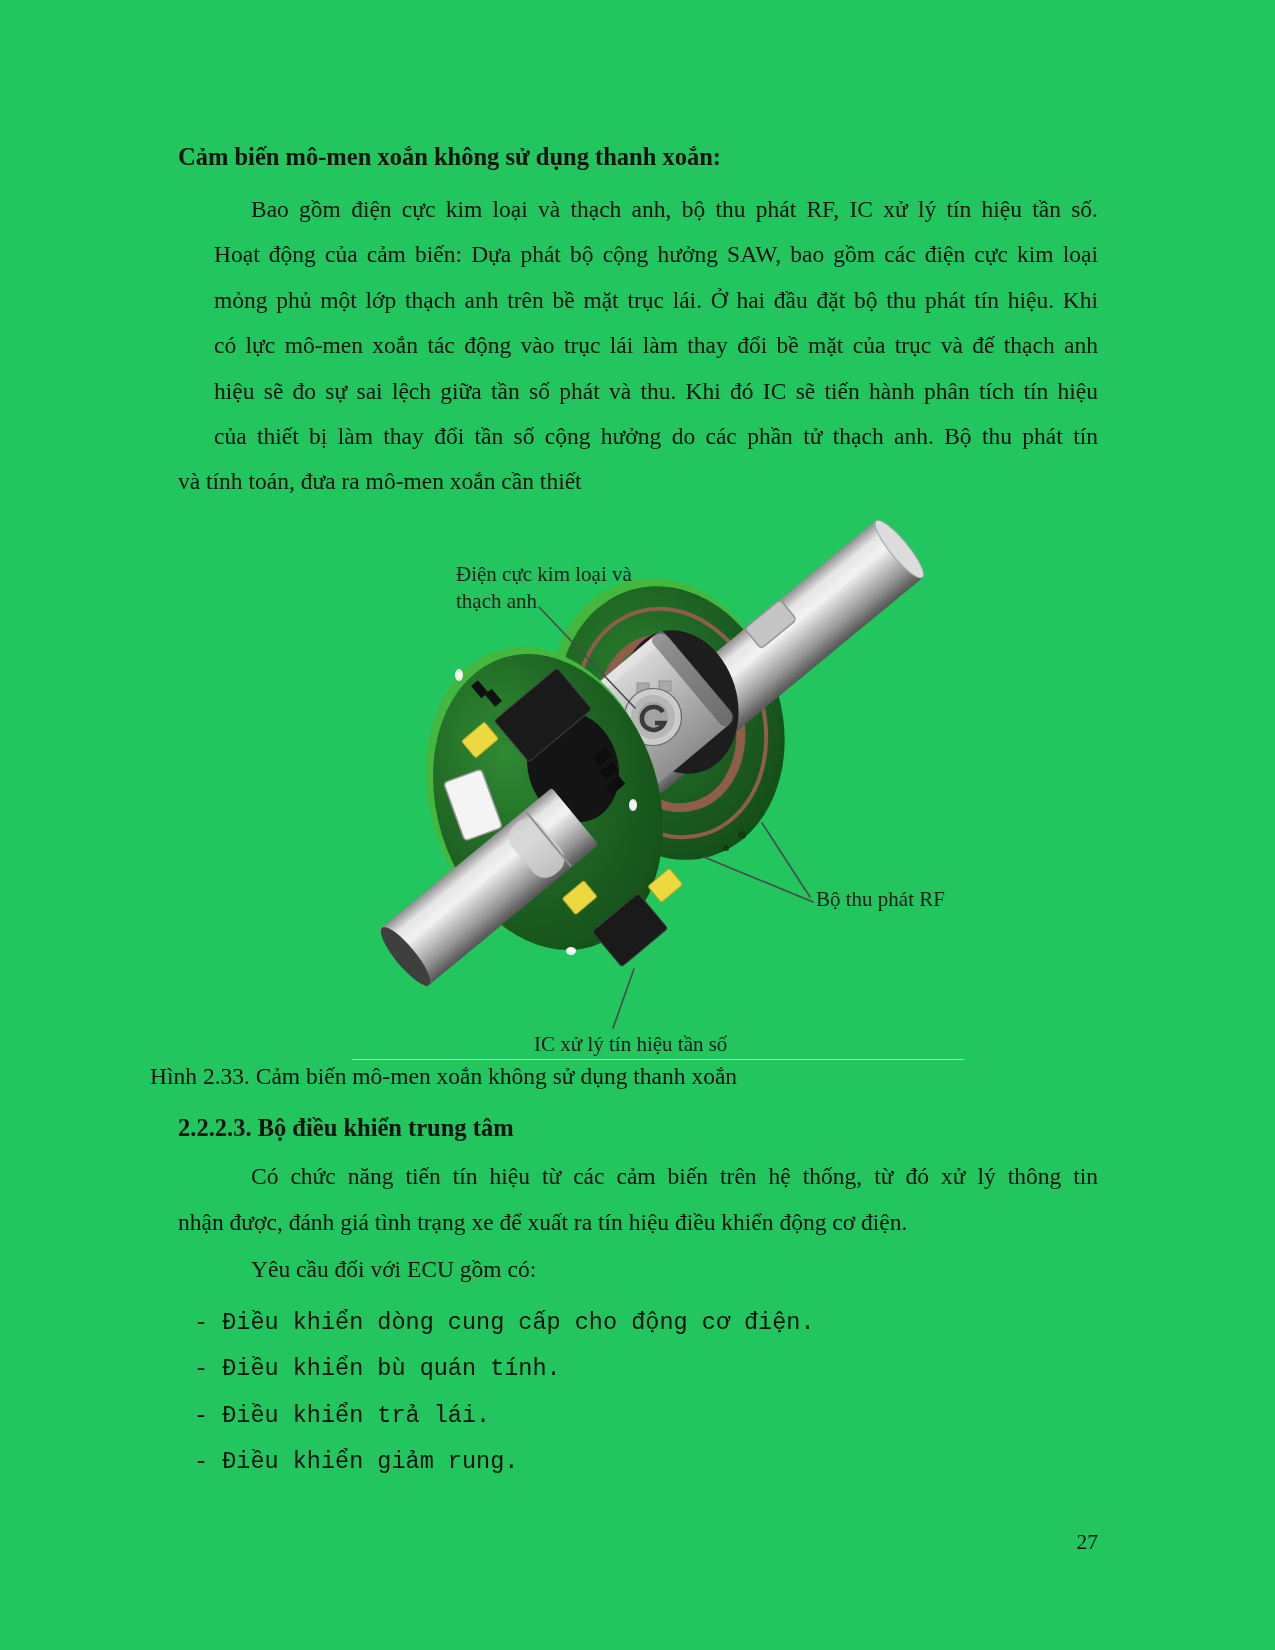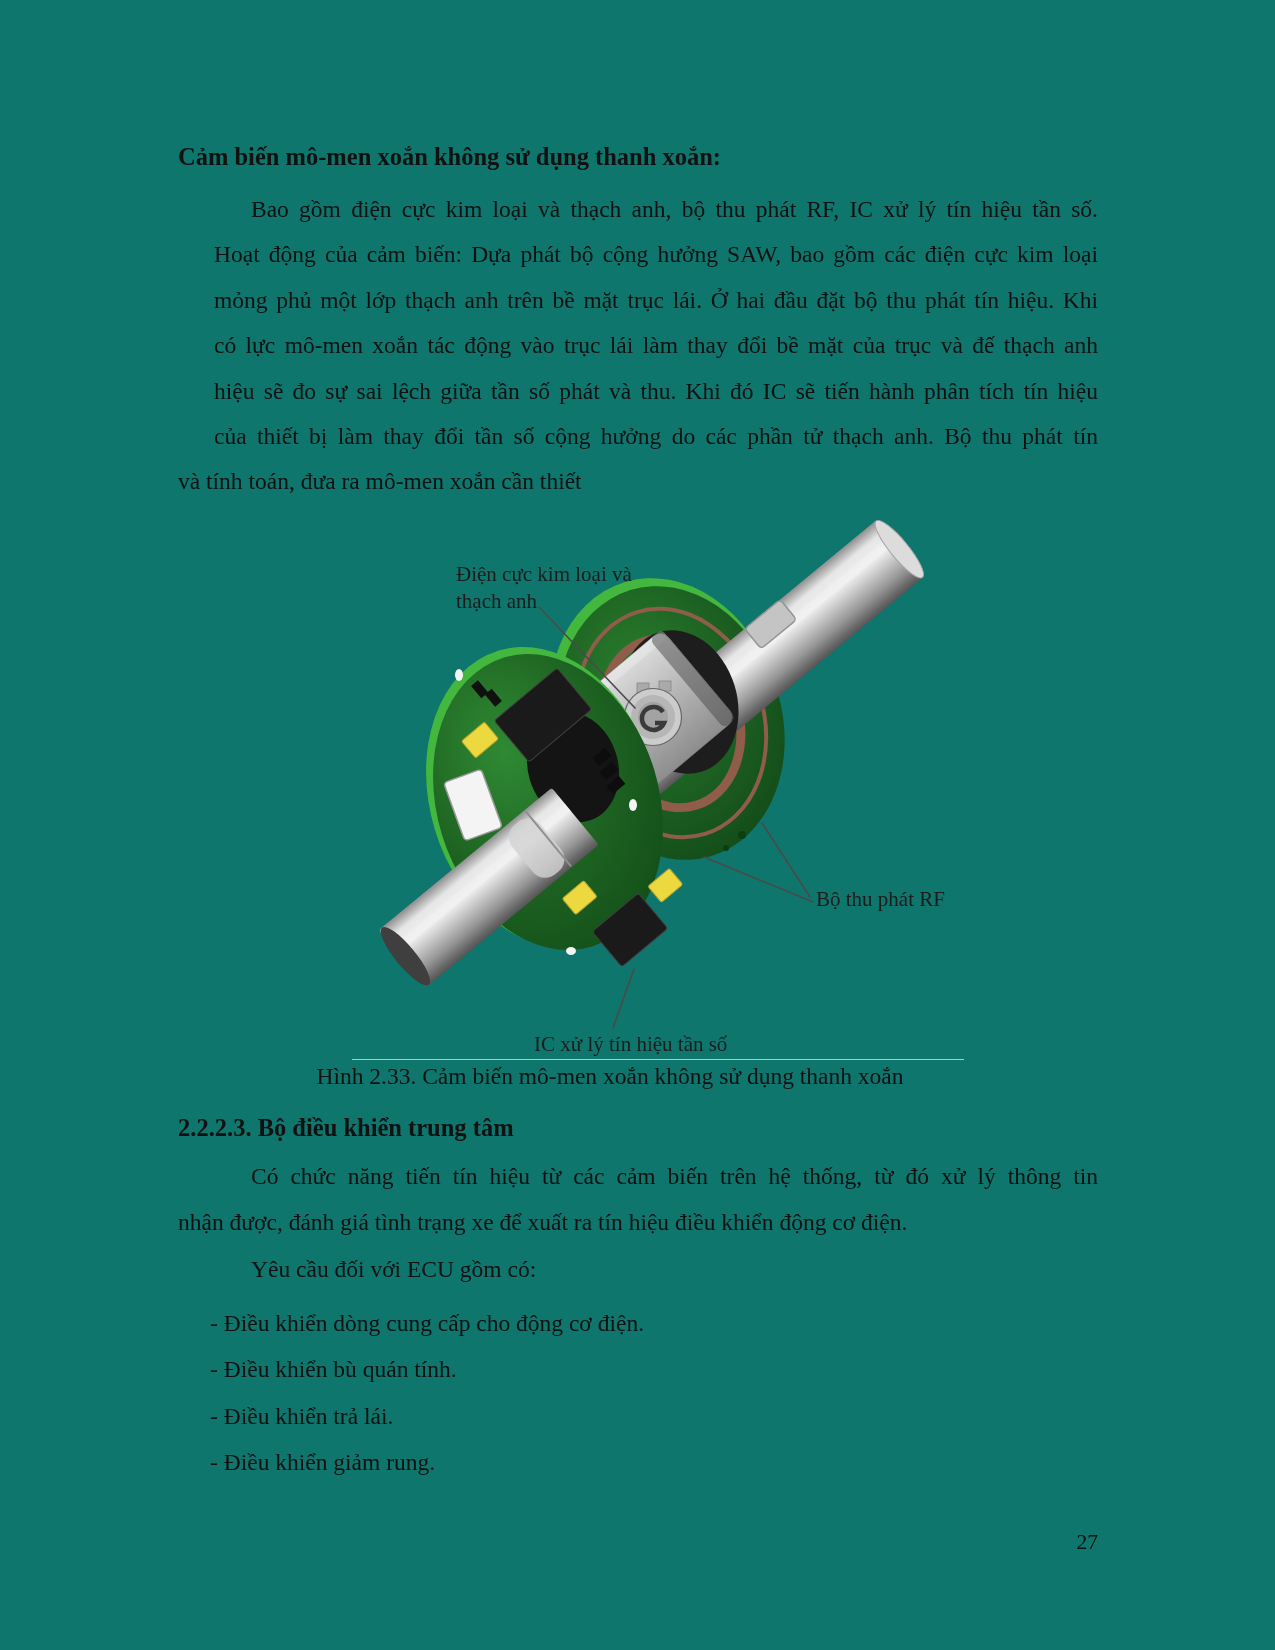--- a/index.html
+++ b/index.html
@@ -1,30 +1,30 @@
 <!DOCTYPE html>
 <html style="--pcb-rim: #44b83e; --pcb-face: #1e6422; --copper: #8f5d49; --shaft-light: #e9e9e9; --shaft-mid: #bcbcbc; --shaft-dark: #6e6e6e; --component-yellow: #ecd83f; --ic-black: #1a1a1a; --hole-dark: #141414; --connector-white: #f4f4f4; --block-gray: #b5b5b5; --label-line: #4a4a4a;"><head>
 <meta charset="utf-8">
 <style>
   html,body{margin:0;padding:0;background:#ffffff;}
   #page{
-    position:relative;width:1275px;height:1650px;background:#0f766e;
+    position:relative;width:1275px;height:1650px;background:#22c55e;
     font-family:"Liberation Serif","DejaVu Serif",serif;color:#111;overflow:hidden;
   }
   .abs{position:absolute;}
   .h1{font-size:24.5px;font-weight:bold;line-height:32px;}
   .body-block{width:920px;font-size:23.5px;}
   .p1{line-height:45.4px;}
   .p2{line-height:46px;}
   .jline{text-align:justify;text-align-last:justify;margin-left:36px;}
   .lline{text-align:left;}
   .indent{text-indent:37px;}
   .single{font-size:23.5px;line-height:30px;}
   .list-block{width:920px;font-size:23.5px;line-height:46.4px;}
-  .caption{width:920px;text-align:center;font-size:23.5px;line-height:30px;}
+  .caption{width:920px;text-align:left;font-size:23.5px;line-height:30px;}
   .fig-label{font-size:21px;line-height:27px;color:#1c1c1c;white-space:nowrap;}
   .pagenum{width:920px;text-align:right;font-size:21.5px;line-height:26px;}
   #figure-wrap{left:347px;top:505px;width:625px;height:556px;}
   #figure-wrap svg{position:absolute;left:0;top:0;}
   .img-edge{left:352px;top:1059px;width:612px;height:1px;background:#c9ced4;opacity:.9;}
 </style>
 </head>
 <body>
 
 <div id="page">
@@ -157,21 +157,21 @@
 
   <div class="abs h1" style="left:178px;top:1112px;width:920px;">2.2.2.3. Bộ điều khiển trung tâm</div>
 
   <div class="abs body-block p2" style="left:178px;top:1153px;">
     <div class="jline indent">Có chức năng tiến tín hiệu từ các cảm biến trên hệ thống, từ đó xử lý thông tin</div>
     <div class="lline">nhận được, đánh giá tình trạng xe để xuất ra tín hiệu điều khiển động cơ điện.</div>
   </div>
 
   <div class="abs single" style="left:215px;top:1254px;width:880px;margin-left:36px;">Yêu cầu đối với ECU gồm có:</div>
 
-  <div class="abs list-block" style="left:210px;top:1300px;">
+  <div class="abs list-block" style="left:194px;top:1300px;font-family:Liberation Mono, monospace;">
     <div>- Điều khiển dòng cung cấp cho động cơ điện.</div>
     <div>- Điều khiển bù quán tính.</div>
     <div>- Điều khiển trả lái.</div>
     <div>- Điều khiển giảm rung.</div>
   </div>
 
   <div class="abs pagenum" style="left:178px;top:1529px;">27</div>
 
 </div>
 

